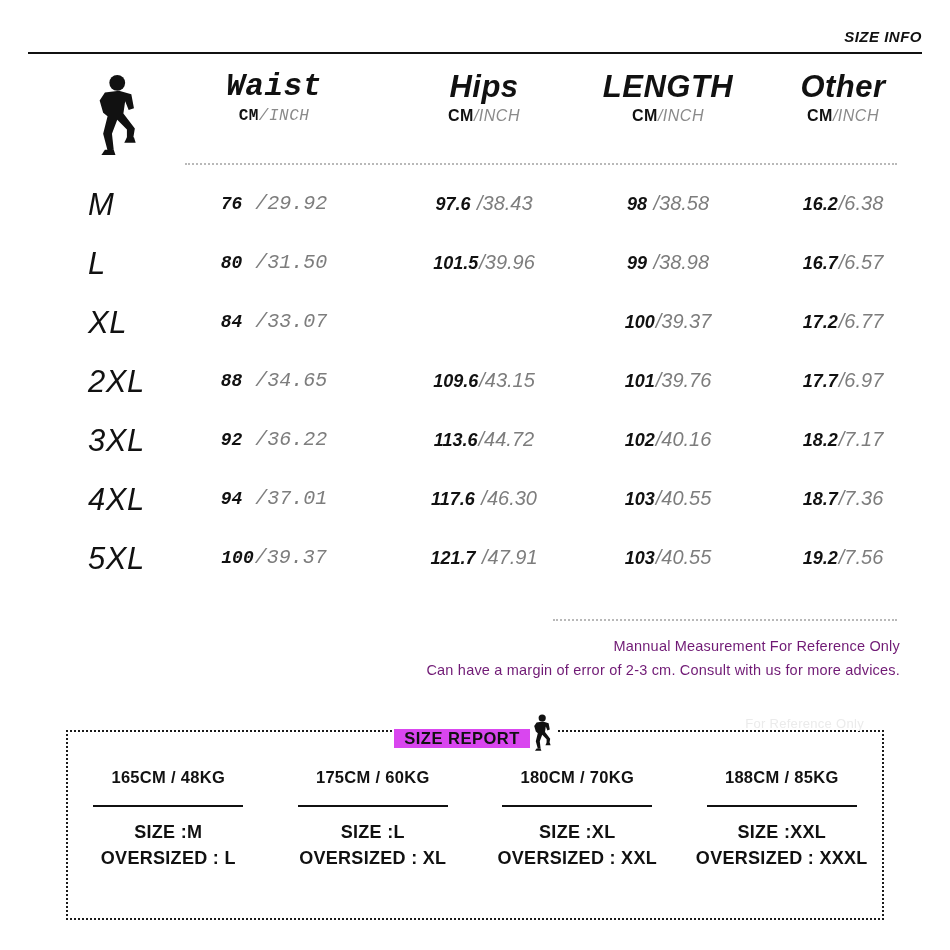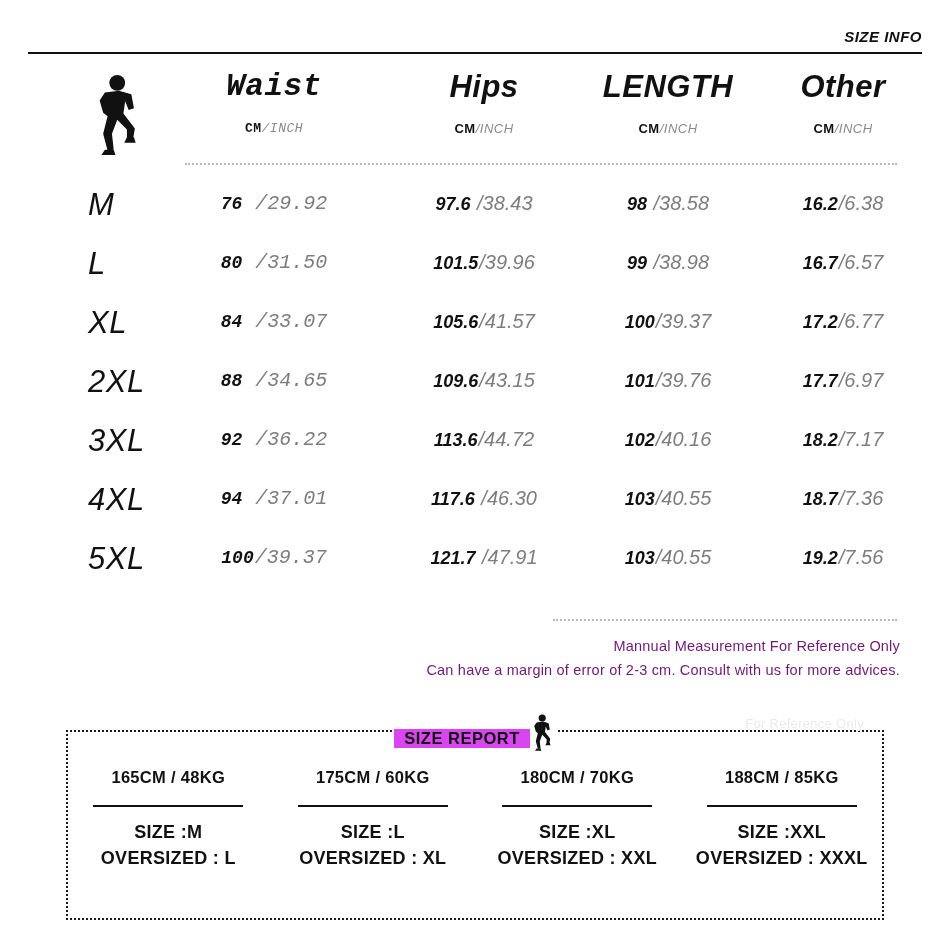--- a/index.html
+++ b/index.html
@@ -71,22 +71,22 @@
   }
   .col-head .name {
     font-size: 31px;
     font-style: italic;
     font-weight: bold;
     letter-spacing: 0.5px;
     color: #111;
     line-height: 34px;
   }
   .col-head .units {
-    margin-top: 17px;
-    font-size: 13px;
+    margin-top: 3px;
+    font-size: 16px;
     letter-spacing: 0.5px;
     color: #8a8a8a;
     font-style: italic;
   }
   .col-head .units b {
     color: #111;
     font-weight: bold;
     font-style: normal;
   }
 
@@ -308,21 +308,20 @@
         <div class="size-label">L</div>
         <div class="cell c0"><span class="cm">80</span><span class="sep">&nbsp;/</span><span class="inch">31.50</span></div>
         <div class="cell c1"><span class="cm">101.5</span><span class="sep">/</span><span class="inch">39.96</span></div>
         <div class="cell c2"><span class="cm">99</span><span class="sep">&nbsp;/</span><span class="inch">38.98</span></div>
         <div class="cell c3"><span class="cm">16.7</span><span class="sep">/</span><span class="inch">6.57</span></div>
       </div>
 
       <div class="row">
         <div class="size-label">XL</div>
         <div class="cell c0"><span class="cm">84</span><span class="sep">&nbsp;/</span><span class="inch">33.07</span></div>
-        <div class="cell c1"><span class="cm">105.6</span><span class="sep">/</span><span class="inch">41.57</span></div>
         <div class="cell c2"><span class="cm">100</span><span class="sep">/</span><span class="inch">39.37</span></div>
         <div class="cell c3"><span class="cm">17.2</span><span class="sep">/</span><span class="inch">6.77</span></div>
       </div>
 
       <div class="row">
         <div class="size-label">2XL</div>
         <div class="cell c0"><span class="cm">88</span><span class="sep">&nbsp;/</span><span class="inch">34.65</span></div>
         <div class="cell c1"><span class="cm">109.6</span><span class="sep">/</span><span class="inch">43.15</span></div>
         <div class="cell c2"><span class="cm">101</span><span class="sep">/</span><span class="inch">39.76</span></div>
         <div class="cell c3"><span class="cm">17.7</span><span class="sep">/</span><span class="inch">6.97</span></div>

